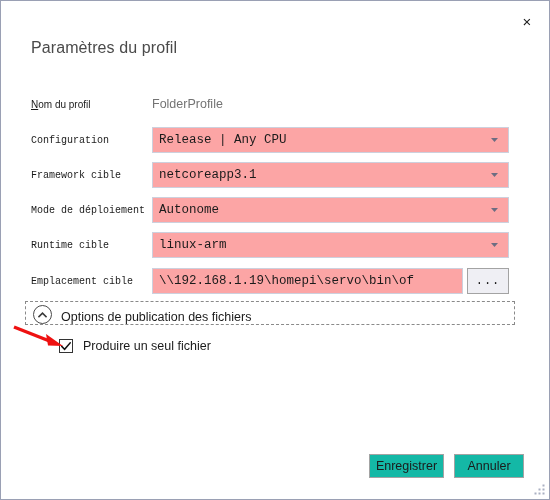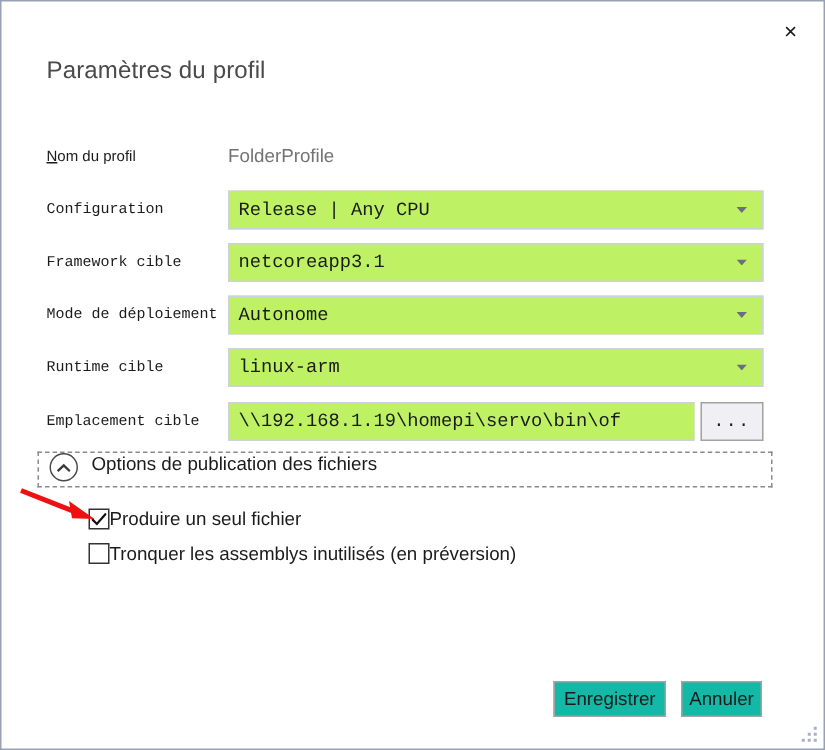--- a/index.html
+++ b/index.html
@@ -92,21 +92,21 @@
     display: flex;
     align-items: center;
   }
   .control {
     position: absolute;
     left: 121px;
     top: 0;
     right: 0;
     height: 26px;
     box-sizing: border-box;
-    background: #bef264;
+    background: #fca5a5;
     border: 1px solid #cdd0dd;
     display: flex;
     align-items: center;
   }
   .control .val {
     flex: 1 1 auto;
     padding-left: 6px;
     font-size: 12.5px;
     color: #1b1b1b;
     white-space: nowrap;
@@ -149,21 +149,21 @@
   
   #expander {
     position: absolute;
     left: 24px;
     top: 300px;
     width: 490px;
     height: 24px;
     box-sizing: border-box;
     border: 1px dashed #8a8a8a;
     display: flex;
-    align-items: flex-start;
+    align-items: flex-end;
     cursor: pointer;
     user-select: none;
   }
   #expander-icon {
     flex: 0 0 auto;
     width: 17px;
     height: 17px;
     margin-left: 7px;
     border: 1px solid #4a4a4a;
     border-radius: 50%;
@@ -195,20 +195,21 @@
     height: 14px;
     box-sizing: border-box;
     background: #ffffff;
     border: 1px solid #333333;
     display: flex;
     align-items: center;
     justify-content: center;
   }
   .box svg { display: block; }
   .check-label {
+    margin-left: 10px;
     font-size: 12.5px;
     color: #1b1b1b;
     white-space: nowrap;
   }
   #check-single { top: 337px; }
   #check-trim   { top: 360px; }
 
   
   #annotation-arrow {
     position: absolute;
@@ -229,21 +230,21 @@
     border: 1px solid #a3a3a3;
     display: flex;
     align-items: center;
     justify-content: center;
     font-size: 12.5px;
     color: #1b1b1b;
     cursor: pointer;
     user-select: none;
   }
   #save-btn   { left: 368px; width: 75px; }
-  #cancel-btn { left: 453px; width: 54px; }
+  #cancel-btn { left: 453px; width: 70px; }
 
   
   #resize-grip {
     position: absolute;
     right: 3px;
     bottom: 3px;
     width: 13px;
     height: 13px;
     cursor: nwse-resize;
   }
@@ -329,24 +330,20 @@
 
   <div class="check-row" id="check-single">
     <span class="box">
       <svg width="10" height="9" viewBox="0 0 10 9">
         <path d="M0.7 4.4 L3.6 7.3 L9.2 0.9" stroke="#111111" stroke-width="1.5" fill="none" stroke-linecap="square"></path>
       </svg>
     </span>
     <span class="check-label">Produire un seul fichier</span>
   </div>
 
-  <div class="check-row" id="check-trim">
-    <span class="box"></span>
-    <span class="check-label">Tronquer les assemblys inutilisés (en préversion)</span>
-  </div>
 
   <svg id="annotation-arrow" viewBox="0 0 58 32">
     <path d="M3 4 L41 19" stroke="#ee1111" stroke-width="3.4" fill="none" stroke-linecap="butt"></path>
     <path d="M52 23 L35 11 L37 22.5 Z" fill="#ee1111"></path>
   </svg>
 
   <div class="footer-btn" id="save-btn">Enregistrer</div>
   <div class="footer-btn" id="cancel-btn">Annuler</div>
 
   <svg id="resize-grip" viewBox="0 0 13 13">

